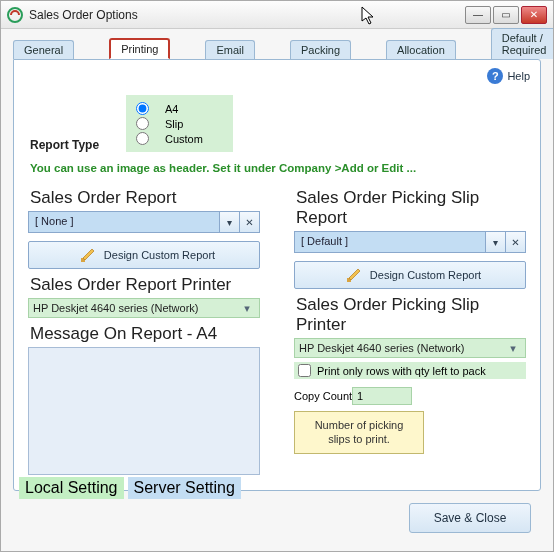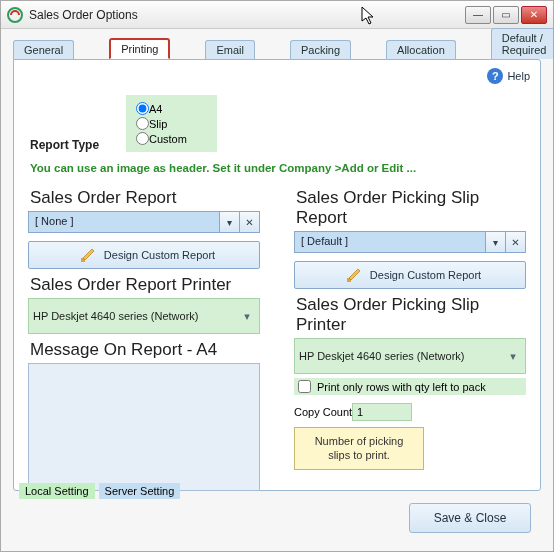--- a/index.html
+++ b/index.html
@@ -80,21 +80,21 @@
     background:#3a7bd5; color:#fff;
     display:flex;align-items:center;justify-content:center;
     font-weight:bold; font-size:11px;
   }
   .report-type-row { display:flex; align-items:flex-end; padding: 14px 0 0 16px; margin-top: 21px; }
   .report-type-label { font-weight:bold; font-size:12px; color:#222; width:96px; padding-top:6px; }
   .radio-box {
     background:#d5f0d5;
     padding:6px 30px 6px 10px;
   }
-  .radio-box label { display:flex; align-items:center; gap:0; font-size:11px; padding:1px 0; }
+  .radio-box label { display:flex; align-items:center; gap:16px; font-size:11px; padding:1px 0; }
   .hint {
     color:#2a8f2a; font-weight:bold; font-size:11.5px;
     padding: 10px 0 8px 16px;
   }
   .columns { display:flex; gap:34px; padding: 0 14px; }
   .col { flex:1; min-width:0; }
   .field-label { font-size:17px; color:#222; padding:6px 0 3px 2px; }
   .combo {
     display:flex; align-items:stretch; height:22px;
     border:1px solid #8aa8cc;
@@ -110,21 +110,21 @@
   .btn {
     display:flex; align-items:center; justify-content:center; gap:8px;
     height:28px; margin-top:8px;
     border:1px solid #8aa8cc; background:linear-gradient(#eef6fd,#d8e8f6);
     border-radius:2px; font-size:11px; color:#234; min-width: 0;
     padding: 0 6px;
   }
   .btn.wide { height:28px;padding-left:13px; }
   .pencil-icon { width:16px; height:16px; display:inline-block; }
   .select-green {
-    height:36px; border:1px solid #a8d3a8; background:#d5f0d5;
+    height:20px; border:1px solid #a8d3a8; background:#d5f0d5;
     display:flex;align-items:center; padding:0 4px; font-size:11px; color:#222;
     justify-content:space-between;
   }
   .select-green .dd { width:16px; text-align:center; color:#567; }
   .textarea {
     width:100%; height:128px; resize:none;
     border:1px solid #a7bcd6; background:#e6eef8;
     font-size:11px; padding:4px;
   }
   .checkbox-row {
@@ -139,21 +139,21 @@
     border:1px solid #a8d3a8; background:#d5f0d5; font-size:11px;
   }
   .tooltip-box {
     margin-top:6px; width:130px; padding:6px 8px;
     background:#fef7cc; border:1px solid #c2b86e;
     font-size:11px; text-align:center; line-height:1.3;
     color:#333;
   }
   .legend-row {
     position:absolute; left:18px; bottom:52px;
-    display:flex; gap:4px; font-size:11px;
+    display:flex; gap:4px; font-size:16px;
   }
   .legend-local { background:#c3efc3; padding:2px 6px; }
   .legend-server { background:#c3ddf3; padding:2px 6px; }
   .save-btn {
     position:absolute; right:22px; bottom:18px;
     width:122px; height:30px;
     border:1px solid #9bb8d3; background:linear-gradient(#eef5fc,#d6e6f4);
     border-radius:3px; font-size:12px; color:#234;
     display:flex;align-items:center;justify-content:center;
   }

